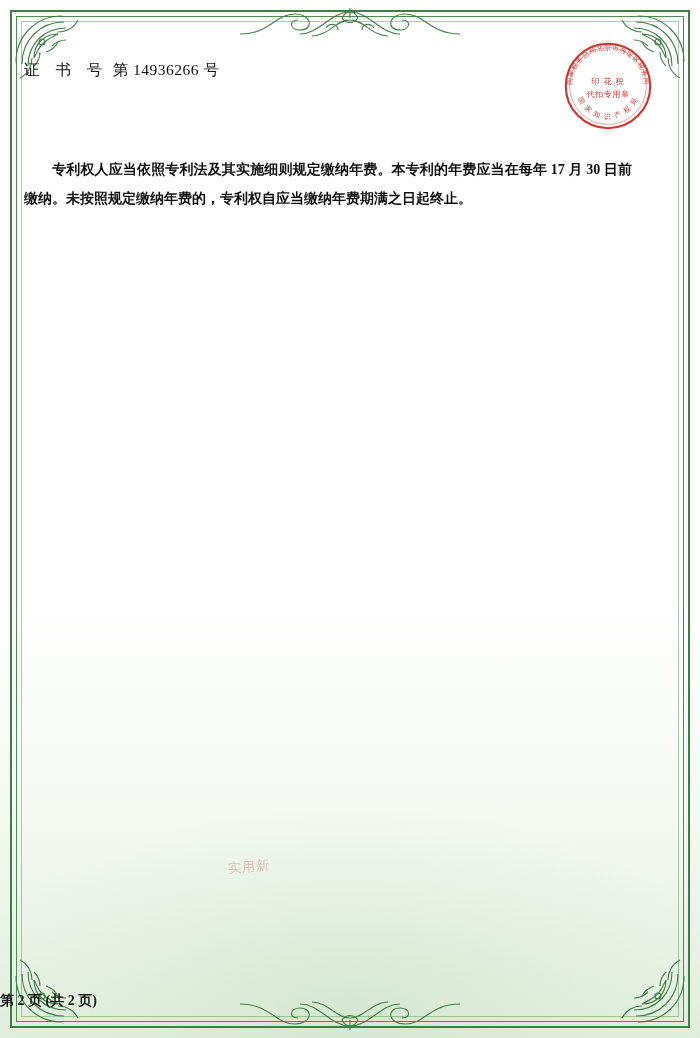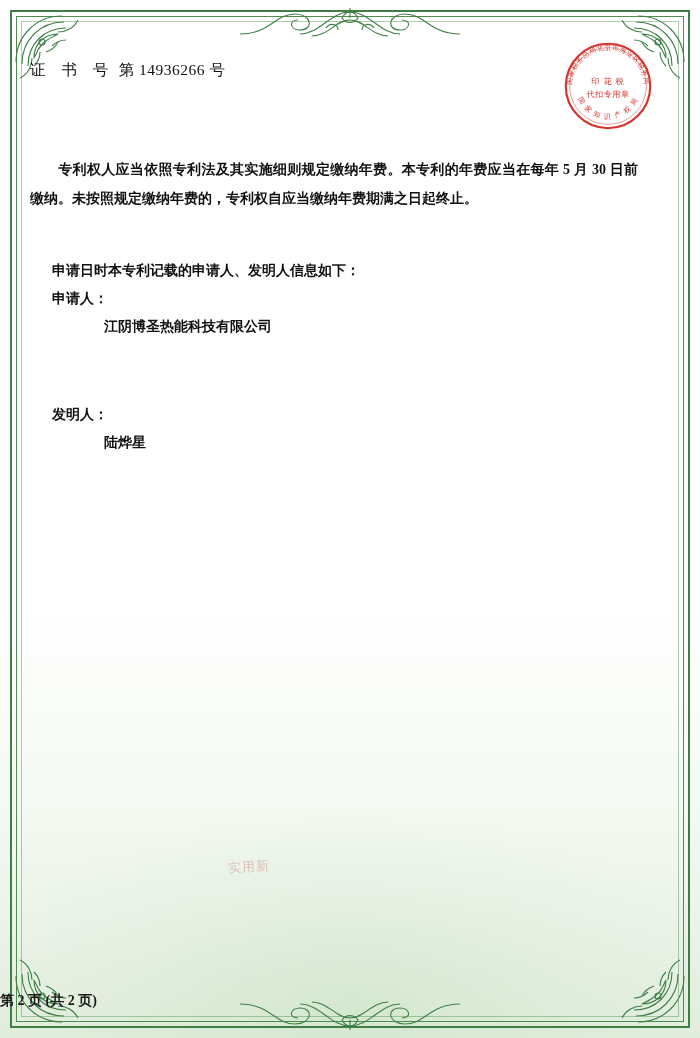--- a/index.html
+++ b/index.html
@@ -85,21 +85,21 @@
     transform: translateX(-50%) scaleY(-1);
     width: 240px;
     height: 40px;
     color: #3f7f46;
   }
   .bottom-ornament svg { display:block; width: 240px; height: 40px; }
 
   
   .content {
     position: absolute;
-    left: 30px;
+    left: 24px;
     top: 60px;
     width: 624px;
     height: 900px;
   }
 
   .cert-no {
     font-size: 15.5px;
     letter-spacing: 0.5px;
     color: #111;
     margin-left: 0px;
@@ -272,30 +272,22 @@
     </svg>
   </div>
 
   <div class="content">
 
     <div class="cert-no">
       <span class="lbl">证 书 号</span>
       <span>第 14936266 号</span>
     </div>
 
-    <div class="para"><span class="indent"></span><span>专利权人应当依照专利法及其实施细则规定缴纳年费。本专利的年费应当在每年 5 月 30 日前缴纳。未按照规定缴纳年费的，专利权自应当缴纳年费期满之日起终止。</span></div>
-
-    <div class="section">
-      <div class="line">申请日时本专利记载的申请人、发明人信息如下：</div>
-      <div class="line">申请人：</div>
-      <div class="value">江阴博圣热能科技有限公司</div>
-      <div class="gap-block"></div>
-      <div class="line">发明人：</div>
-      <div class="value">陆烨星</div>
-    </div>
+    <div class="para"><span class="indent"></span><span>专利权人应当依照专利法及其实施细则规定缴纳年费。本专利的年费应当在每年 17 月 30 日前缴纳。未按照规定缴纳年费的，专利权自应当缴纳年费期满之日起终止。</span></div>
+
 
   </div>
 
   <div class="faint-mark">实用新</div>
 
   <div class="footer">第 2 页 (共 2 页)</div>
 
 </div>
 
 </body></html>

